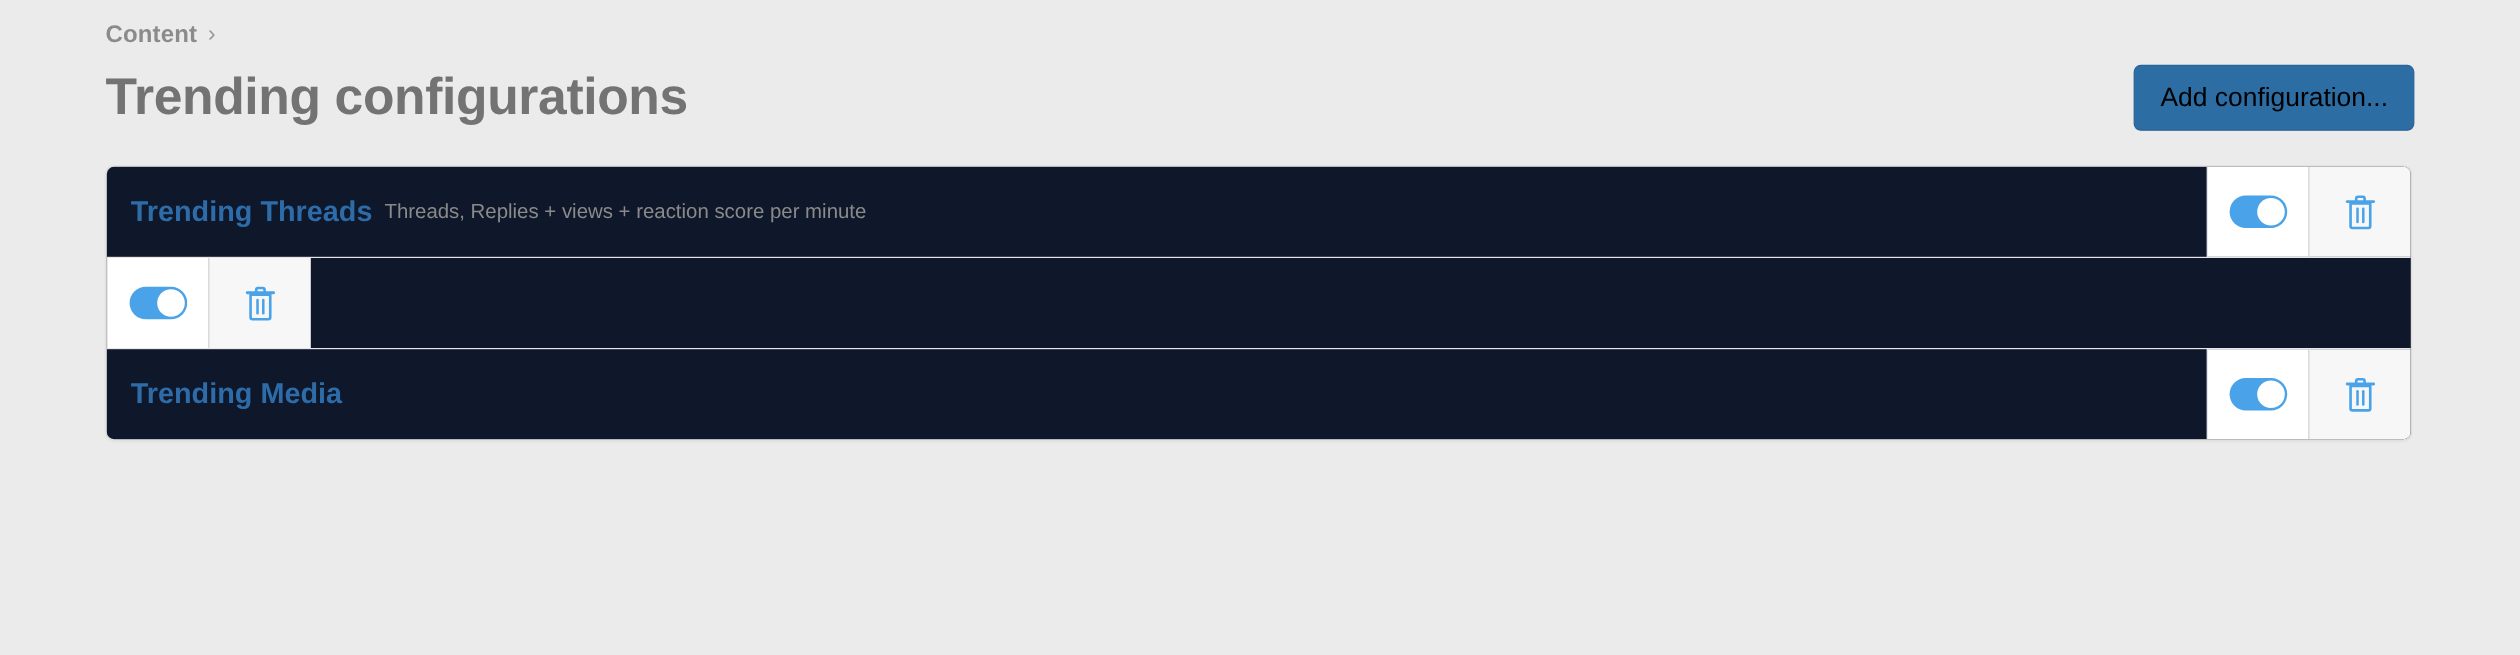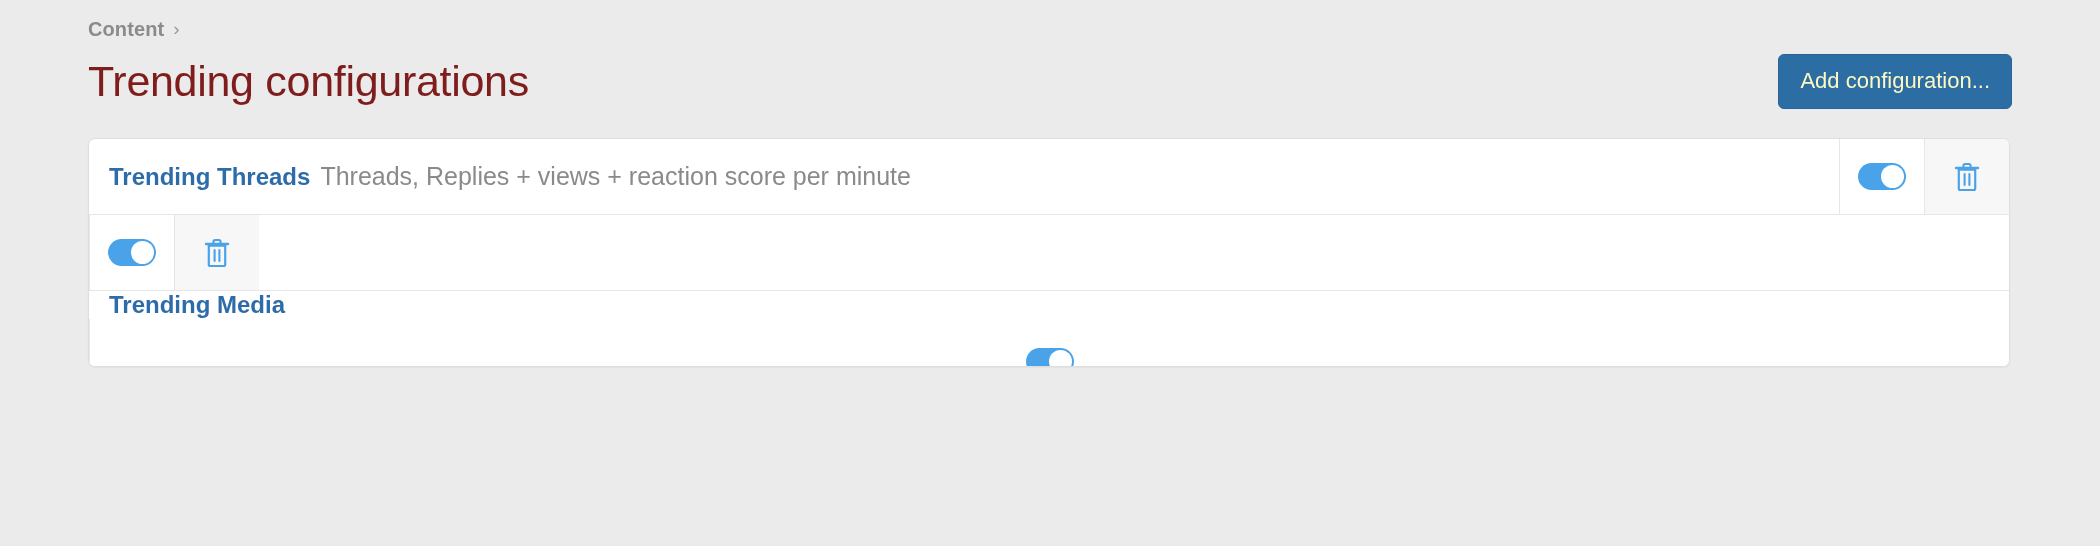--- a/index.html
+++ b/index.html
@@ -57,41 +57,41 @@
     left: 88px;
     right: 88px;
     top: 52px;
     height: 58px;
     display: flex;
     align-items: center;
     justify-content: space-between;
   }
   .page-title {
     font-size: 43px;
-    font-weight: normal;
-    color: #7f1d1d;
+    font-weight: bold;
+    color: #737373;
     line-height: 1;
     letter-spacing: -0.3px;
     white-space: nowrap;
     margin: 0;
   }
 
   .header-actions {
     display: flex;
     align-items: center;
     gap: 10px;
   }
   .btn {
     display: inline-flex;
     align-items: center;
     gap: 9px;
     background: #2c6da4;
     border: 1px solid #2a6399;
     border-radius: 6px;
-    color: #fef9c3;
+    color: #000000;
     font-size: 22px;
     font-family: "Liberation Sans", sans-serif;
     line-height: 1;
     padding: 15px 21px 16px 21px;
     cursor: pointer;
     white-space: nowrap;
   }
   .sort-icon {
     display: inline-block;
     width: 19px;
@@ -99,52 +99,52 @@
     flex: none;
   }
 
   
   .card {
     position: absolute;
     left: 88px;
     top: 138px;
     width: 1922px;
     box-sizing: border-box;
-    background: #ffffff;
+    background: #0f172a;
     border: 1px solid #dedede;
     border-radius: 7px;
     box-shadow: 0 1px 2px rgba(0,0,0,0.045);
     overflow: hidden;
   }
   .row {
     display: flex;
     align-items: stretch;
     height: 75px;
     border-bottom: 1px solid #e6e6e6;
   }
-  .row:last-child { border-bottom: none; flex-direction: column; }
+  .row:last-child { border-bottom: none; }
 
   .row-main {
     flex: 1 1 auto;
     display: flex;
     align-items: center;
     padding-left: 20px;
     min-width: 0;
     gap: 10px;
   }
   .row-title {
     font-size: 24px;
     font-weight: bold;
     color: #2d6ca8;
     text-decoration: none;
     cursor: pointer;
     white-space: nowrap;
   }
   .row-desc {
-    font-size: 25px;
+    font-size: 17px;
     color: #8a8a8a;
     white-space: nowrap;
     overflow: hidden;
     text-overflow: ellipsis;
   }
 
   .cell-toggle {
     flex: 0 0 84px;
     display: flex;
     align-items: center;

